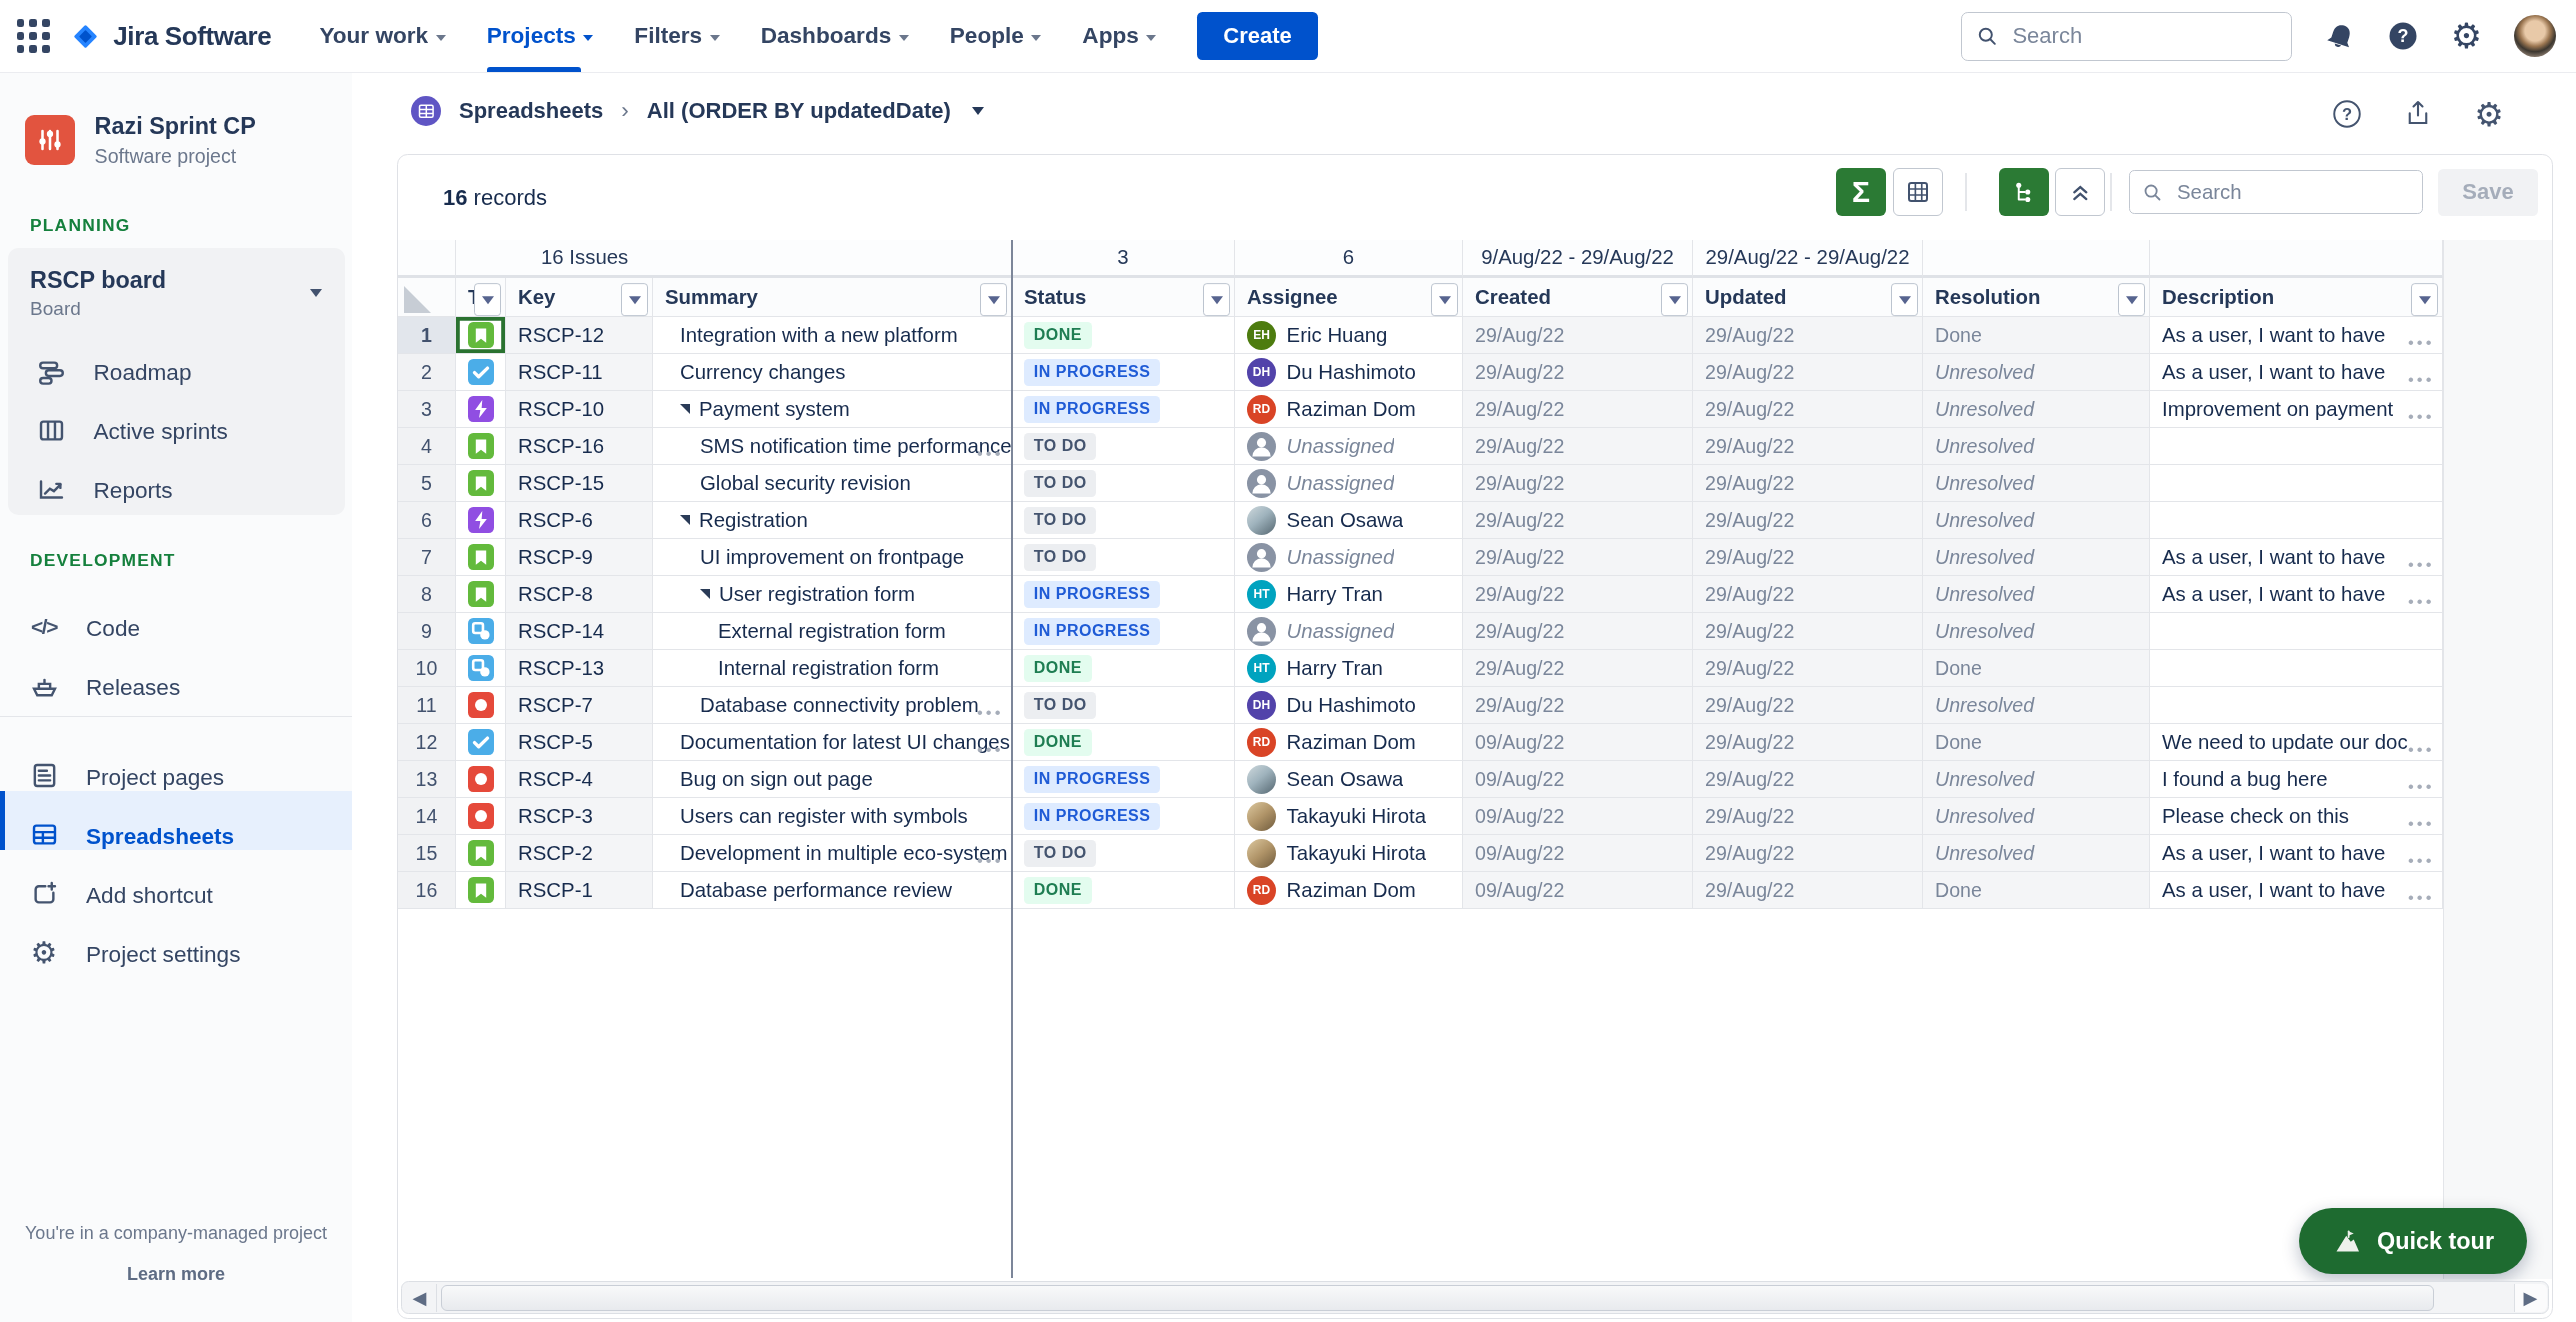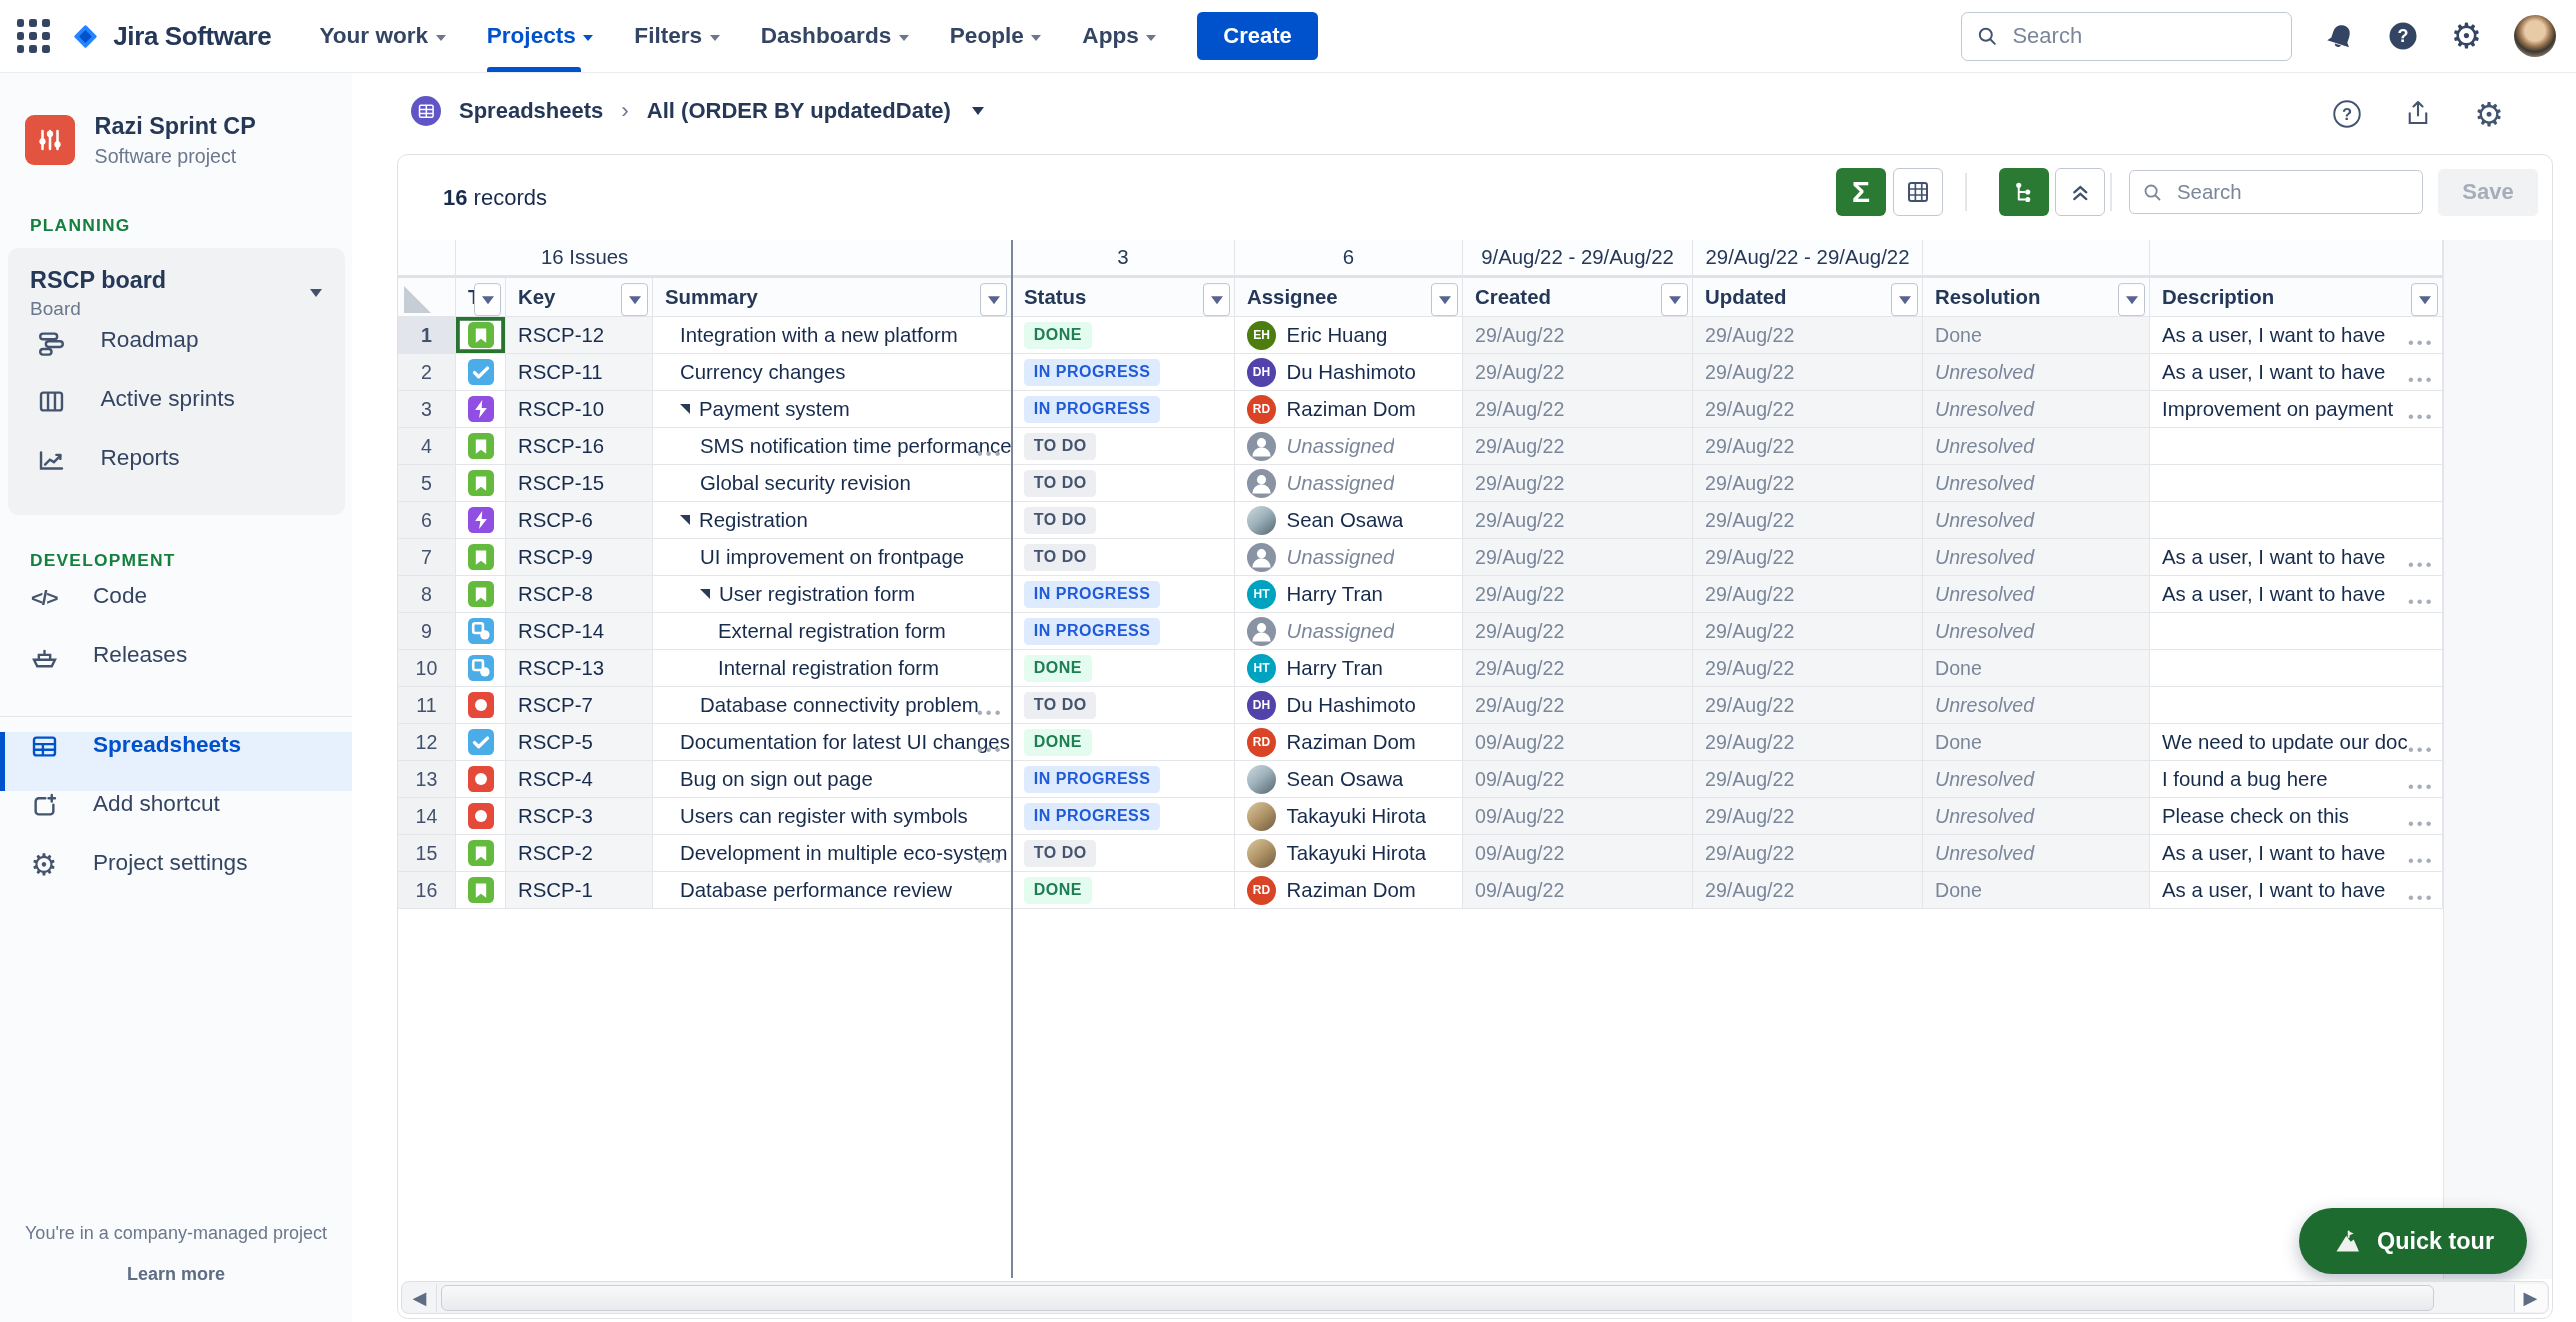--- a/index.html
+++ b/index.html
@@ -41,21 +41,21 @@
         align-items:center;justify-content:center;flex:none}
   .proj-name{font-size:23.4px;font-weight:700;color:#253858}
   .proj-sub{font-size:19.6px;color:#6b778c;margin-top:4.5px}
   .sec-label{margin:47px 0 12px 30px;font-size:17.4px;font-weight:700;letter-spacing:1.2px;color:#15803d}
   .board-card{margin:0 7.5px;background:#f1f2f4;border-radius:10.6px;padding:19.6px 0 10.6px}
   .board-head{display:flex;align-items:center;padding:0 22.6px 7.5px 22.6px;cursor:pointer}
   .board-name{font-size:23.4px;font-weight:700;color:#253858}
   .board-sub{font-size:19px;color:#6b778c;margin-top:3.8px}
   .board-chev{margin-left:auto;width:0;height:0;border-left:6.8px solid transparent;
         border-right:6.8px solid transparent;border-top:8.3px solid #42526e}
-  .side-item{height:59px;display:flex;align-items:flex-start;gap:34px;padding-left:29px;
+  .side-item{height:59px;display:flex;align-items:flex-end;gap:27px;padding-left:29px;
         font-size:22.6px;font-weight:500;color:#344563;cursor:pointer;position:relative}
   .side-item .sicon{width:30px;height:30px;flex:none;display:flex;align-items:center;justify-content:center}
   .side-item.sel{background:#e7f0fd;color:#0052cc;font-weight:600}
   .side-item.sel::before{content:"";position:absolute;left:0;top:0;bottom:0;width:5.3px;background:#0052cc}
   .side-divider{border-top:1.5px solid #e4e6ea;margin:15px 0}
   .side-foot{position:absolute;left:0;right:0;text-align:center}
   .foot-note{bottom:79px;font-size:18px;color:#6b778c}
   .foot-link{bottom:38px;font-size:18px;font-weight:600;color:#5e6c84;cursor:pointer}
   .code-glyph{font-size:21px;font-weight:700;color:#44546f;letter-spacing:-1.5px}
   .gear-glyph{font-size:30px;color:#44546f;line-height:1}
@@ -297,20 +297,29 @@
         <path d="M5 22h26l-4 8H9z"></path>
           <path d="M11 22v-6h14v6"></path>
           <path d="M18 16v-5"></path>
       </svg>
     </span>
     <span>Releases</span>
   </div>
 
   <div class="side-divider"></div>
 
+  <div class="side-item">
+    <span class="sicon">
+      <svg width="29" height="29" viewBox="0 0 36 36" fill="none" stroke="#44546f" stroke-width="3" stroke-linecap="round">
+        <rect x="6" y="5" width="24" height="26" rx="3"></rect>
+          <path d="M11 12h10M11 18h14M11 24h14"></path>
+      </svg>
+    </span>
+    <span>Project pages</span>
+  </div>
   <div class="side-item sel">
     <span class="sicon">
       <svg width="29" height="29" viewBox="0 0 36 36" fill="none" stroke="#0052cc" stroke-width="3">
         <rect x="5" y="7" width="26" height="22" rx="3"></rect>
           <path d="M5 15h26M16 15v14M5 22h26"></path>
       </svg>
     </span>
     <span>Spreadsheets</span>
   </div>
   <div class="side-item">

